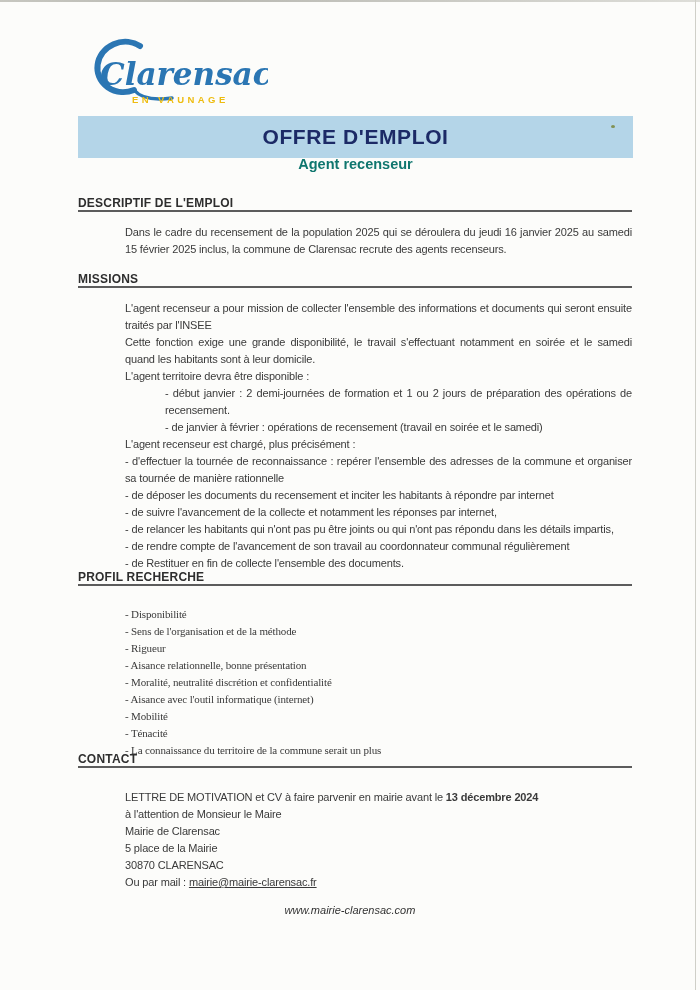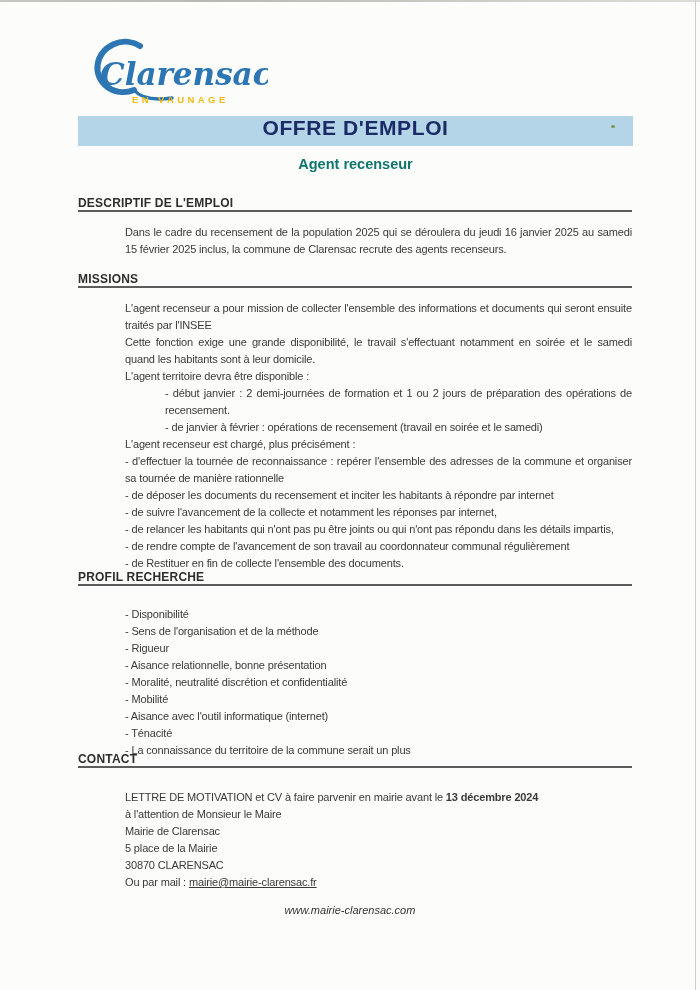--- a/index.html
+++ b/index.html
@@ -11,35 +11,35 @@
   }
   .scan-top{position:absolute;top:0;left:0;width:100%;height:2px;
     background:linear-gradient(90deg,#b9b9b1 0%,#a8a8a0 30%,#c2c2bb 70%,#d6d6d0 100%);opacity:.8;}
   .scan-right{position:absolute;top:0;right:4px;width:1px;height:100%;background:#cfcfc8;}
   .logo{position:absolute;left:68px;top:32px;width:200px;height:80px;}
   .logo-swirl{fill:none;stroke:var(--logo-blue,#2b76b3);stroke-linecap:round;}
   .logo-name{font-family:"DejaVu Serif","Liberation Serif",serif;font-style:italic;font-weight:bold;
     font-size:31px;fill:var(--logo-blue,#2b76b3);}
   .logo-tagline{font-family:"Liberation Sans",sans-serif;font-weight:bold;font-size:9.5px;
     letter-spacing:3.4px;fill:var(--logo-yellow,#eebc10);}
-  .banner{position:absolute;left:78px;top:116px;width:555px;height:30px;
-    background:var(--banner-bg,#b4d5e8);display:flex;align-items:flex-start;justify-content:center;}
+  .banner{position:absolute;left:78px;top:116px;width:555px;height:42px;
+    background:var(--banner-bg,#b4d5e8);display:flex;align-items:center;justify-content:center;}
   .banner-title{font-size:21px;font-weight:bold;letter-spacing:.6px;color:var(--banner-text,#1c2a66);}
   .green-dot{position:absolute;left:533px;top:9px;width:4px;height:3px;background:#7b8a44;border-radius:50%;opacity:.9;}
   .subtitle{position:absolute;left:78px;top:156px;width:555px;text-align:center;
     font-size:14.5px;font-weight:bold;color:#0f766e;}
   .sec{position:absolute;left:78px;width:554px;}
   .heading{margin:0;font-size:12px;font-weight:bold;color:#2e2e2e;letter-spacing:.2px;
     border-bottom:2px solid #5c5c5c;}
   .sec-body{margin-top:12px;font-size:11px;line-height:17px;letter-spacing:-0.15px;margin-left:47px;}
   .sec-body p{margin:0;}
   .jst{text-align:justify;}
   .sub{margin-left:40px;}
   .mt8{margin-top:8px;}
-  .list{margin-top:20px;}
+  .list{margin-top:20px;font-family:Liberation Serif, serif;}
   .contact-body{margin-top:21px;}
   .email{color:#3a3a3a;text-decoration:underline;cursor:pointer;}
   .pagefooter{position:absolute;left:0;top:903px;width:700px;text-align:center;
     font-size:11px;font-style:italic;line-height:15.5px;color:#333;}
   .pagefooter p{margin:0;}
 </style>
 </head>
 <body>
 
 <div class="page" style="--page-bg: #fcfcfa; --banner-bg: #b4d5e8; --banner-text: #1c2a66; --logo-blue: #2b76b3; --logo-yellow: #eebc10;">
@@ -88,22 +88,22 @@
   </section>
 
   <section class="sec" style="top:570px">
     <h2 class="heading">PROFIL RECHERCHE</h2>
     <div class="sec-body list">
       <p>- Disponibilité</p>
       <p>- Sens de l'organisation et de la méthode</p>
       <p>- Rigueur</p>
       <p>- Aisance relationnelle, bonne présentation</p>
       <p>- Moralité, neutralité discrétion et confidentialité</p>
+      <p>- Aisance avec l'outil informatique (internet)</p>
       <p>- Mobilité</p>
-      <p>- Aisance avec l'outil informatique (internet)</p>
       <p>- Ténacité</p>
       <p>- La connaissance du territoire de la commune serait un plus</p>
     </div>
   </section>
 
   <section class="sec" style="top:752px">
     <h2 class="heading">CONTACT</h2>
     <div class="sec-body contact-body">
       <p><span>LETTRE DE MOTIVATION et CV à faire parvenir en mairie avant le </span><strong>13 décembre 2024</strong></p>
       <p>à l'attention de Monsieur le Maire</p>

